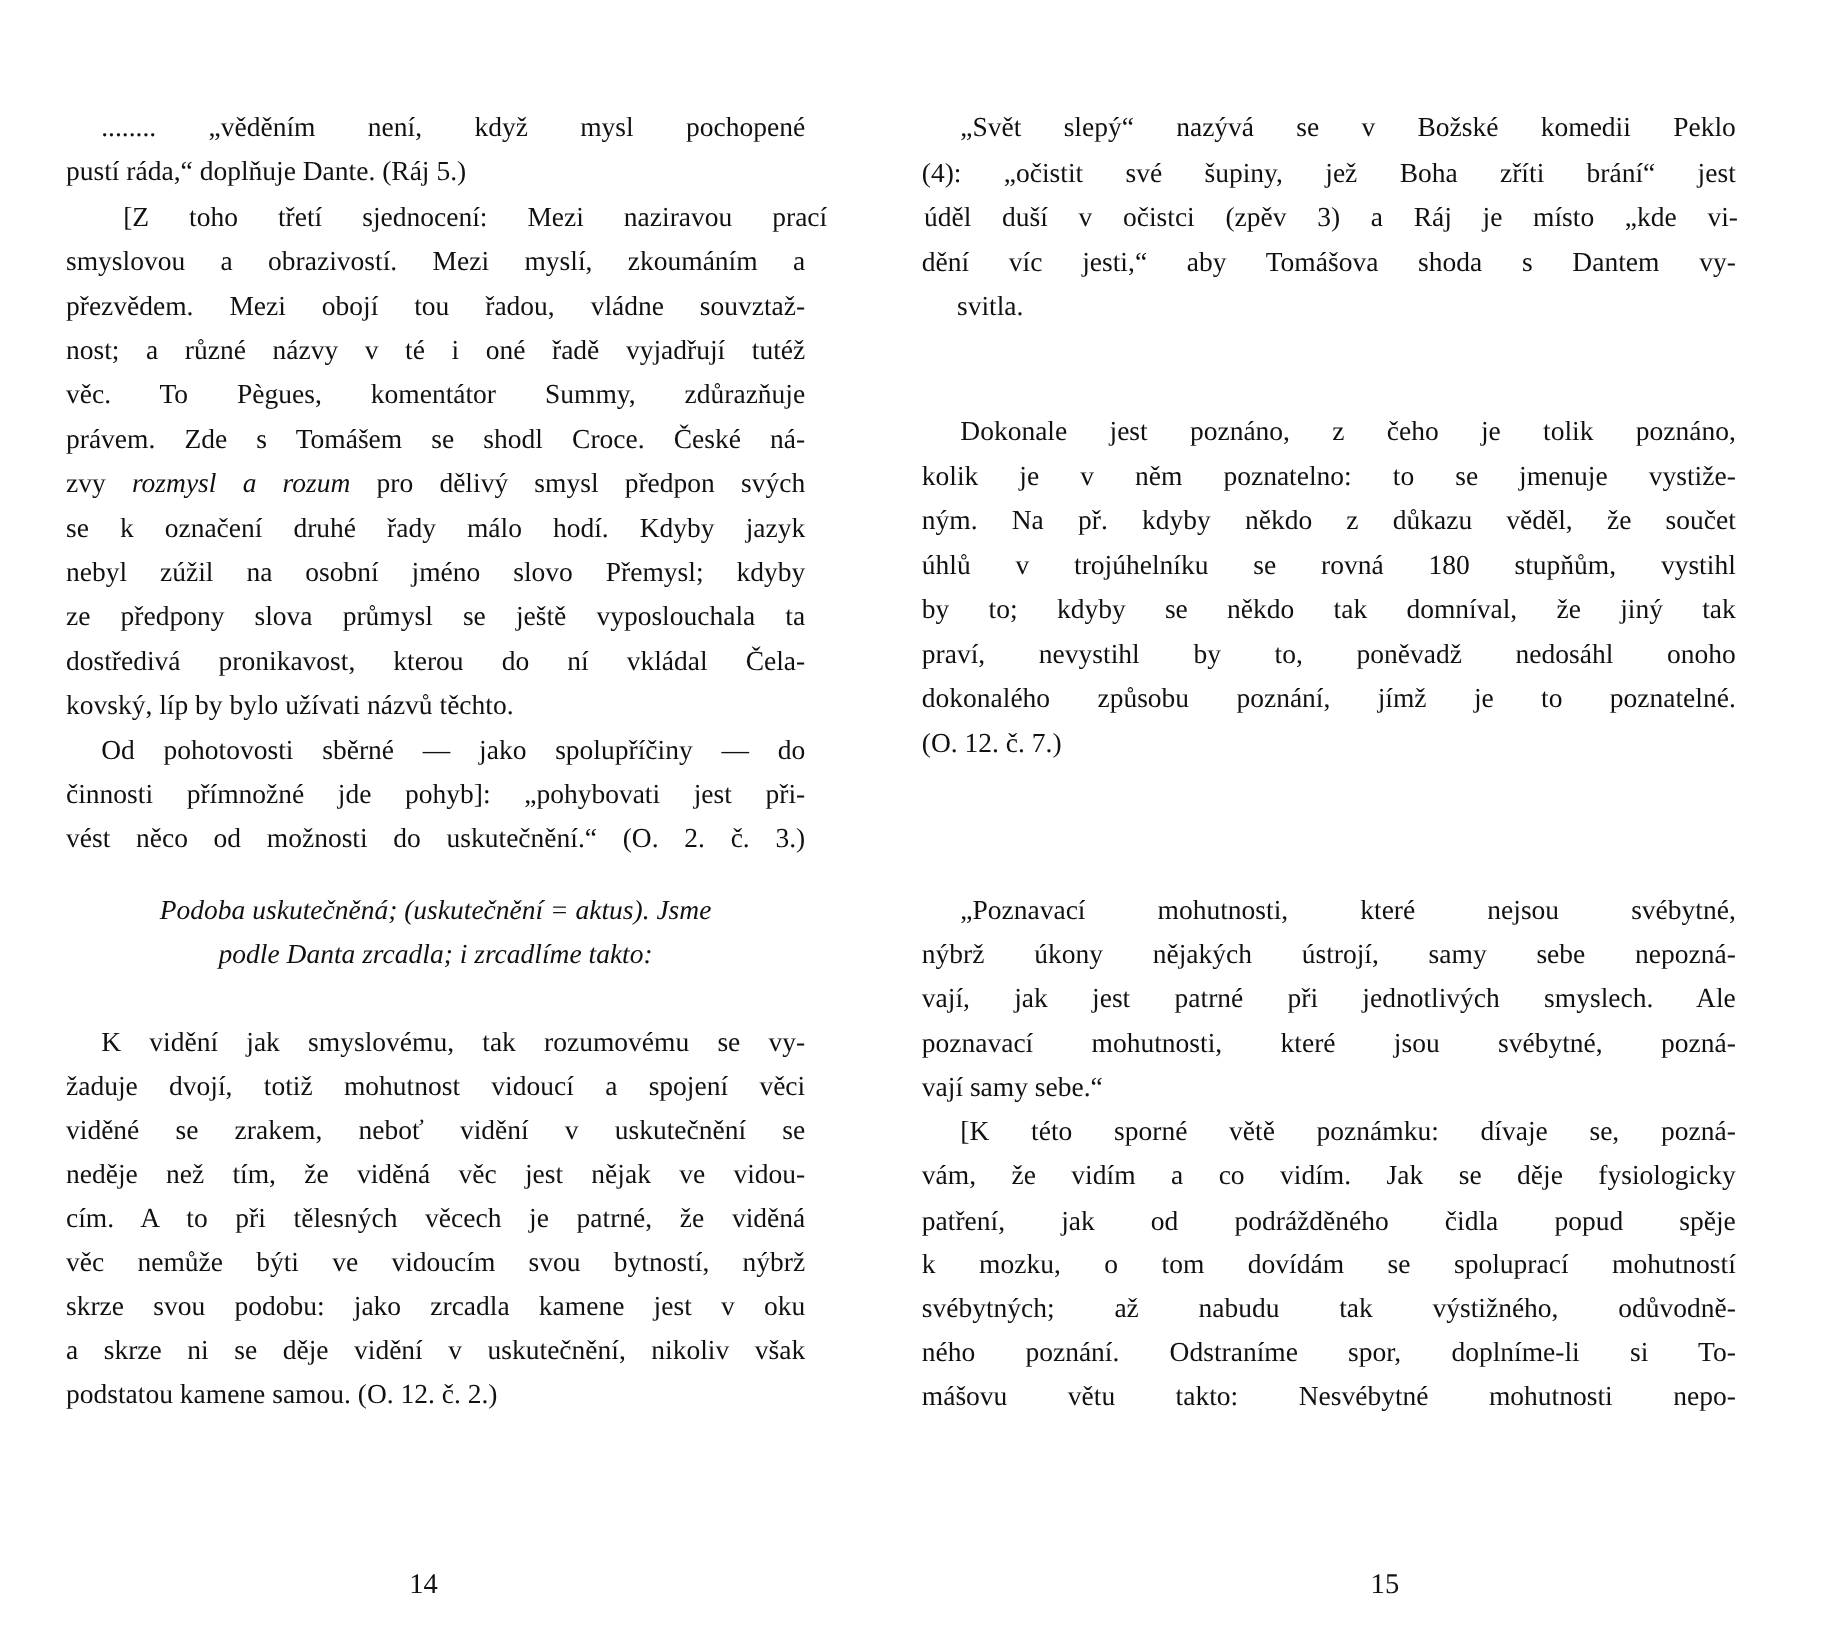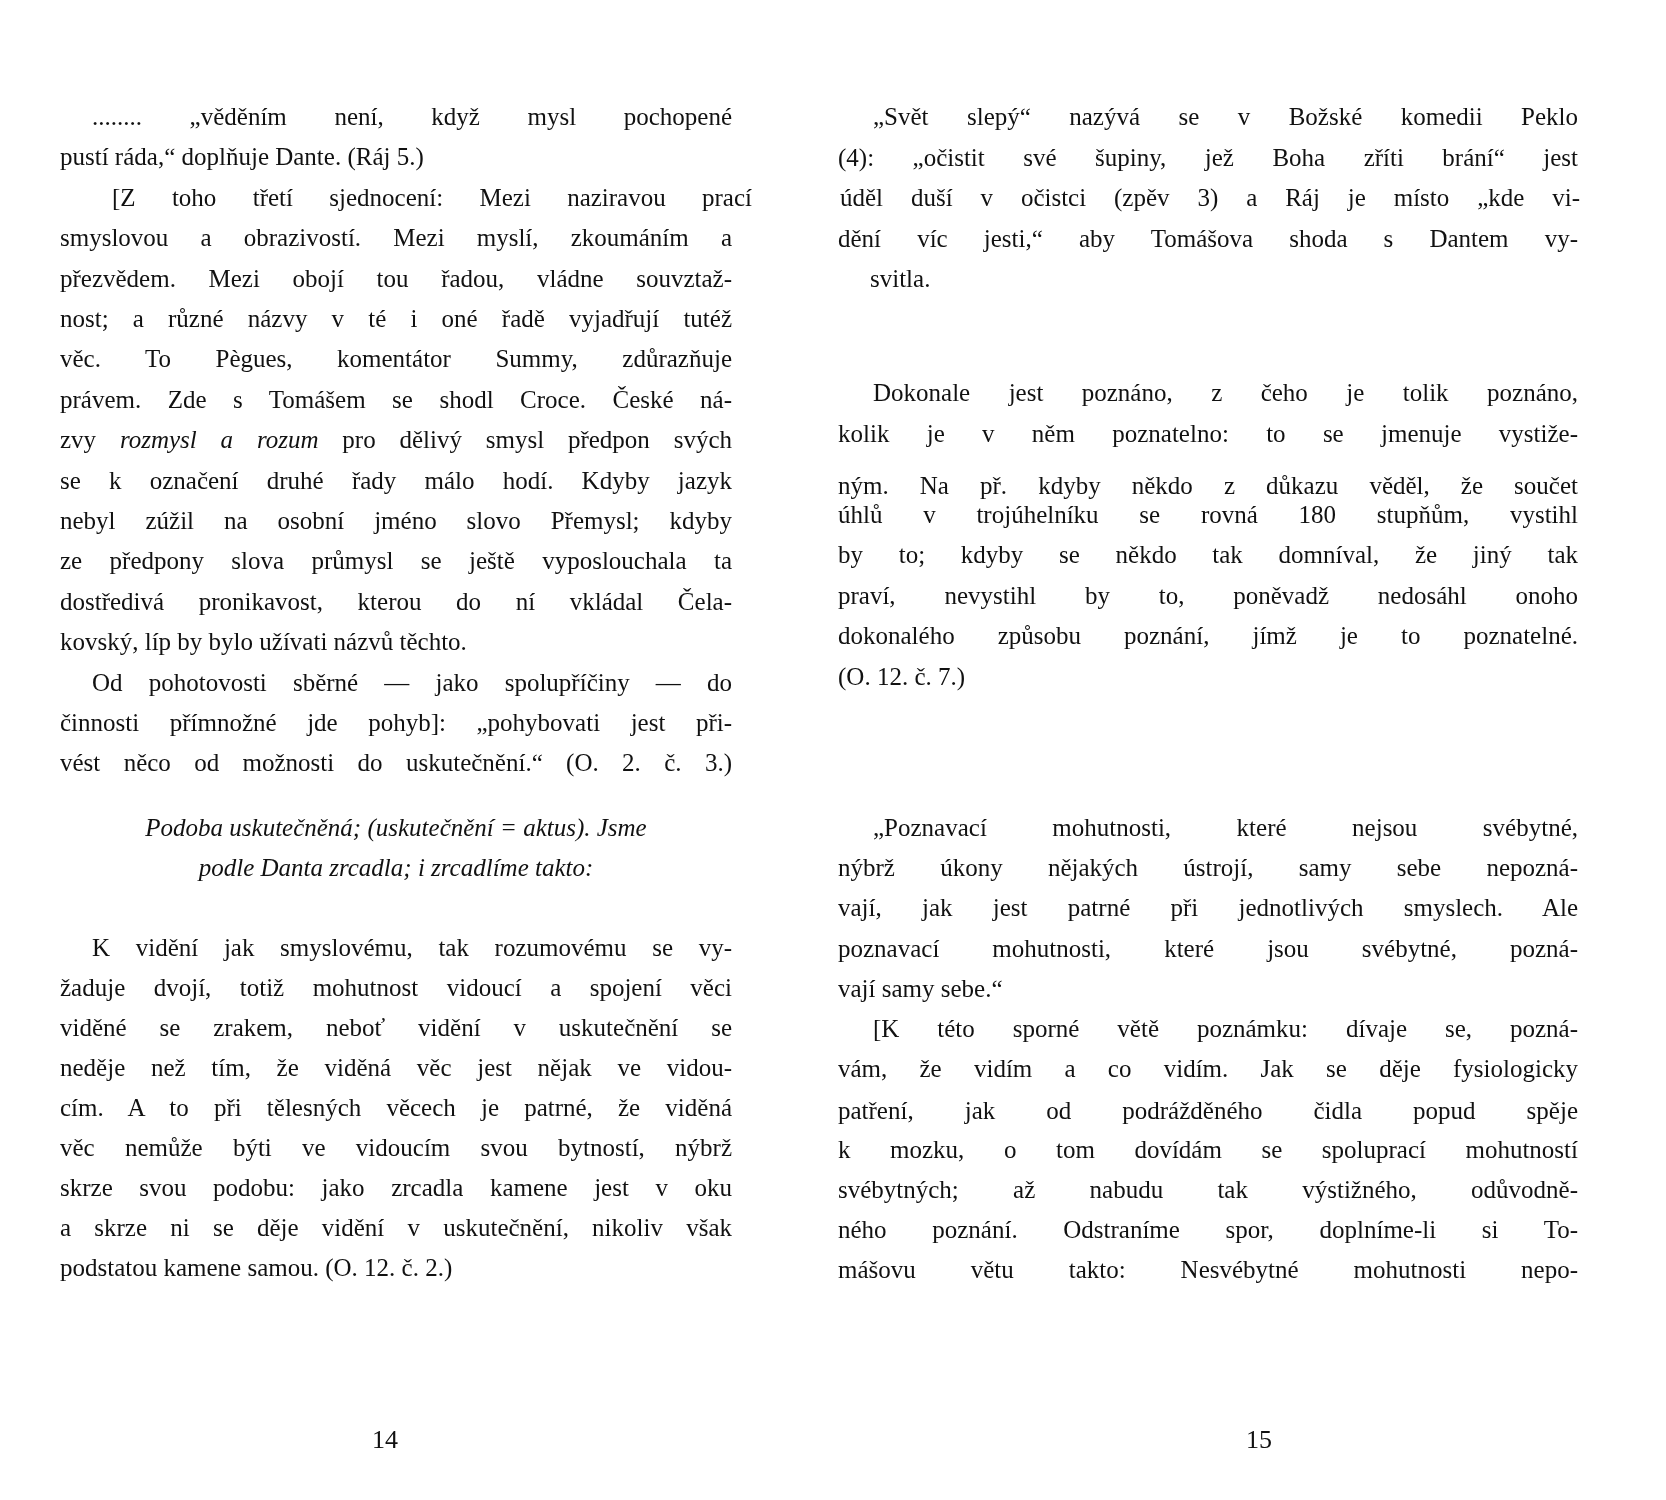--- a/index.html
+++ b/index.html
@@ -58,21 +58,21 @@
   <div id="right-block1">
       <div class="line justify" style="top: 97px; left: 40px; width: 705px;">„Svět slepý“ nazývá se v Božské komedii Peklo</div>
       <div class="line justify" style="top: 137.5px; left: 5px; width: 740px;">(4): „očistit své šupiny, jež Boha zříti brání“ jest</div>
       <div class="line justify" style="top: 178px; left: 7px; width: 740px;">úděl duší v očistci (zpěv 3) a Ráj je místo „kde vi-</div>
       <div class="line justify" style="top: 218.5px; left: 5px; width: 740px;">dění víc jesti,“ aby Tomášova shoda s Dantem vy-</div>
       <div class="line left" style="top: 259px; left: 5px; width: 740px; margin-left: 32px;">svitla.</div>
     </div>
   <div id="right-block2">
       <div class="line justify" style="top: 373px; left: 40px; width: 705px;">Dokonale jest poznáno, z čeho je tolik poznáno,</div>
       <div class="line justify" style="top: 413.5px; left: 5px; width: 740px;">kolik je v něm poznatelno: to se jmenuje vystiže-</div>
-      <div class="line justify" style="top: 466px; left: 5px; width: 740px;">ným. Na př. kdyby někdo z důkazu věděl, že součet</div>
+      <div class="line justify" style="top: 454px; left: 5px; width: 740px;">ným. Na př. kdyby někdo z důkazu věděl, že součet</div>
       <div class="line justify" style="top: 494.5px; left: 5px; width: 740px;">úhlů v trojúhelníku se rovná 180 stupňům, vystihl</div>
       <div class="line justify" style="top: 535px; left: 5px; width: 740px;">by to; kdyby se někdo tak domníval, že jiný tak</div>
       <div class="line justify" style="top: 575.5px; left: 5px; width: 740px;">praví, nevystihl by to, poněvadž nedosáhl onoho</div>
       <div class="line justify" style="top: 616px; left: 5px; width: 740px;">dokonalého způsobu poznání, jímž je to poznatelné.</div>
       <div class="line left" style="top: 656.5px; left: 5px; width: 740px;">(O. 12. č. 7.)</div>
     </div>
   <div id="right-block3">
       <div class="line justify" style="top: 808px; left: 40px; width: 705px;">„Poznavací mohutnosti, které nejsou svébytné,</div>
       <div class="line justify" style="top: 848.2px; left: 5px; width: 740px;">nýbrž úkony nějakých ústrojí, samy sebe nepozná-</div>
       <div class="line justify" style="top: 888.4px; left: 5px; width: 740px;">vají, jak jest patrné při jednotlivých smyslech. Ale</div>

